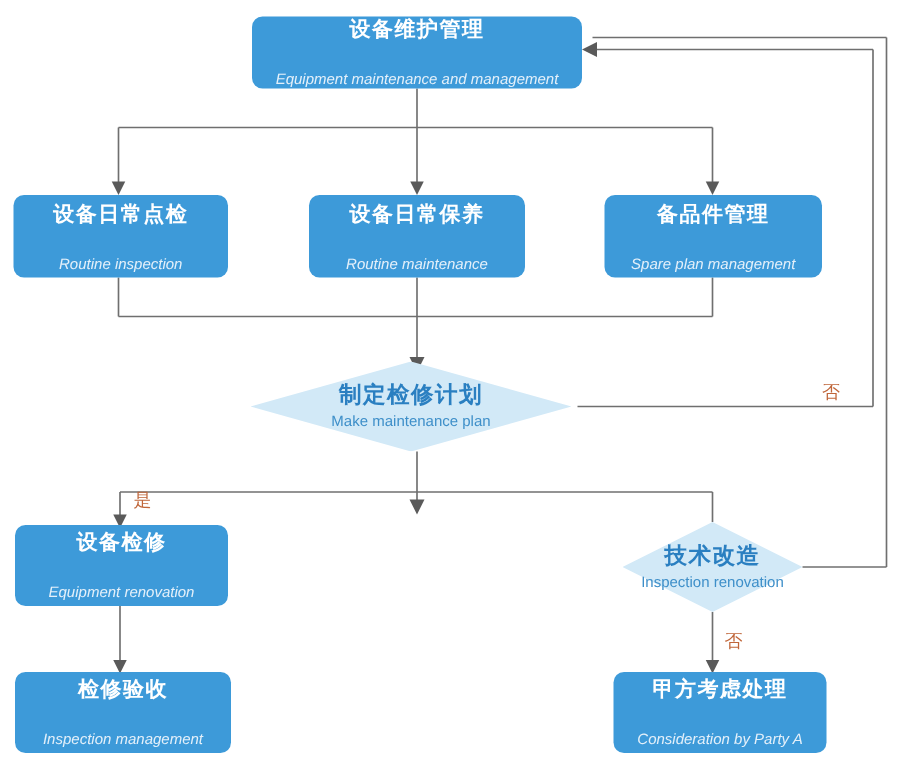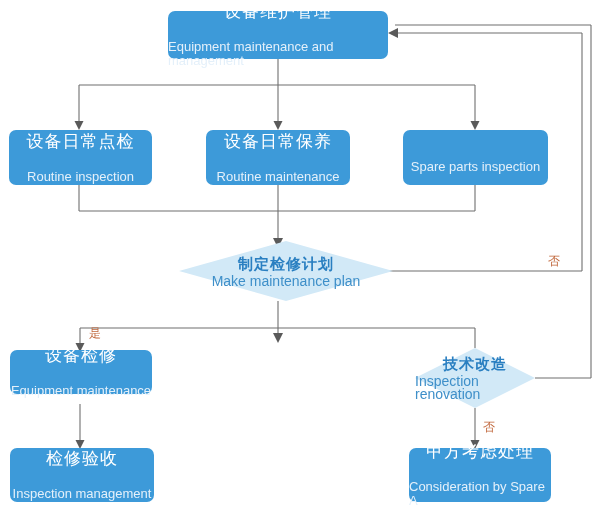--- a/index.html
+++ b/index.html
@@ -11,32 +11,32 @@
     overflow:hidden;
   }
   #canvas{position:relative;width:601px;height:507px;}
   svg.edges{position:absolute;left:0;top:0;width:601px;height:507px;}
 
   .node{position:absolute;box-sizing:border-box;display:flex;flex-direction:column;
         align-items:center;justify-content:center;}
 
   
   .rect{background:#3d9ad9;border-radius:7px;}
-  .rect .cn{color:#ffffff;font-size:17px;font-weight:normal;letter-spacing:1px;line-height:20px;}
-  .rect .en{color:#e4f0fa;font-size:13px;line-height:14px;margin-top:18px;}
+  .rect .cn{color:#ffffff;font-size:14px;font-weight:bold;letter-spacing:1px;line-height:20px;}
+  .rect .en{color:#e4f0fa;font-size:10px;line-height:14px;margin-top:18px;font-style:italic;}
 
   
   .diamond{position:absolute;}
   .diamond .shape{position:absolute;left:0;top:0;width:100%;height:100%;
      background:#d2e9f7;
      clip-path:polygon(50% 0%,100% 50%,50% 100%,0% 50%);}
   .diamond .txt{position:absolute;left:0;top:0;width:100%;height:100%;
      display:flex;flex-direction:column;align-items:center;justify-content:center;}
   .diamond .cn{color:#2a7fc1;font-size:15px;font-weight:bold;letter-spacing:1px;line-height:18px;}
-  .diamond .en{color:#3e8fc9;font-size:14px;line-height:13px;margin-top:2px;}
+  .diamond .en{color:#3e8fc9;font-size:10px;line-height:13px;margin-top:2px;}
 
   
   .elabel{position:absolute;color:#c0663a;font-size:12px;line-height:14px;}
 
   svg .ln{stroke:#6f6f6f;stroke-width:1.1;fill:none;}
   svg .ah{fill:#5a5a5a;}
 </style>
 </head>
 <body>
 
@@ -94,51 +94,52 @@
     <div class="cn">设备日常保养</div>
     <div class="en">Routine maintenance</div>
   </div>
 
   <div class="node rect" style="left:9px;top:130px;width:143px;height:55px;">
     <div class="cn">设备日常点检</div>
     <div class="en">Routine inspection</div>
   </div>
 
   <div class="node rect" style="left:403px;top:130px;width:145px;height:55px;">
-    <div class="en">Spare parts inspection</div>
+    <div class="cn">备品件管理</div>
+    <div class="en">Spare plan management</div>
   </div>
 
-  <div class="diamond" style="left:179px;top:241px;width:214px;height:60px;">
+  <div class="diamond" style="left:167px;top:241px;width:214px;height:60px;">
     <div class="shape"></div>
     <div class="txt">
       <div class="cn">制定检修计划</div>
       <div class="en">Make maintenance plan</div>
     </div>
   </div>
 
-  <div class="node rect" style="left:10px;top:350px;width:142px;height:44px;">
+  <div class="node rect" style="left:10px;top:350px;width:142px;height:54px;">
     <div class="cn">设备检修</div>
-    <div class="en">Equipment maintenance</div>
+    <div class="en">Equipment renovation</div>
   </div>
 
   <div class="diamond" style="left:415px;top:348px;width:120px;height:60px;">
     <div class="shape"></div>
     <div class="txt">
       <div class="cn">技术改造</div>
       <div class="en">Inspection renovation</div>
     </div>
   </div>
 
   <div class="node rect" style="left:10px;top:448px;width:144px;height:54px;">
     <div class="cn">检修验收</div>
     <div class="en">Inspection management</div>
   </div>
 
   <div class="node rect" style="left:409px;top:448px;width:142px;height:54px;">
     <div class="cn">甲方考虑处理</div>
-    <div class="en">Consideration by Spare A</div>
+    <div class="en">Consideration by Party A</div>
   </div>
 
   <div class="elabel" style="left:548px;top:254px;">否</div>
   <div class="elabel" style="left:89px;top:326px;">是</div>
   <div class="elabel" style="left:483px;top:420px;">否</div>
 
 </div>
 
 </body></html>

